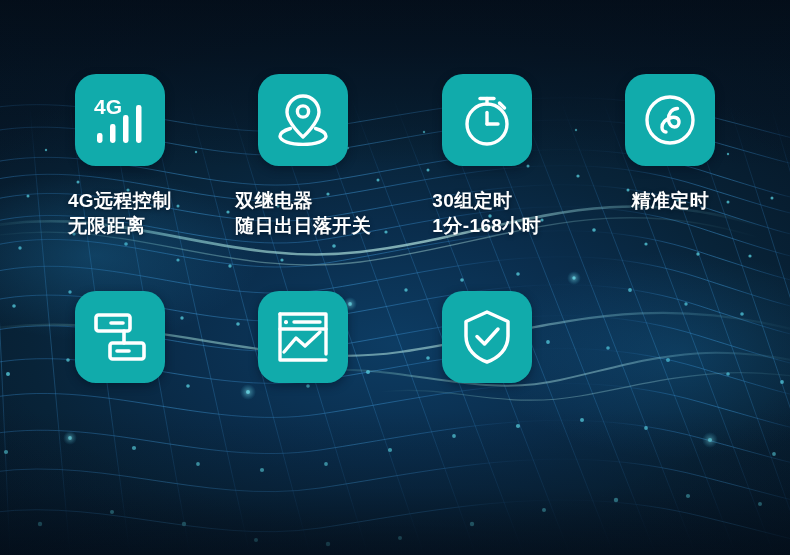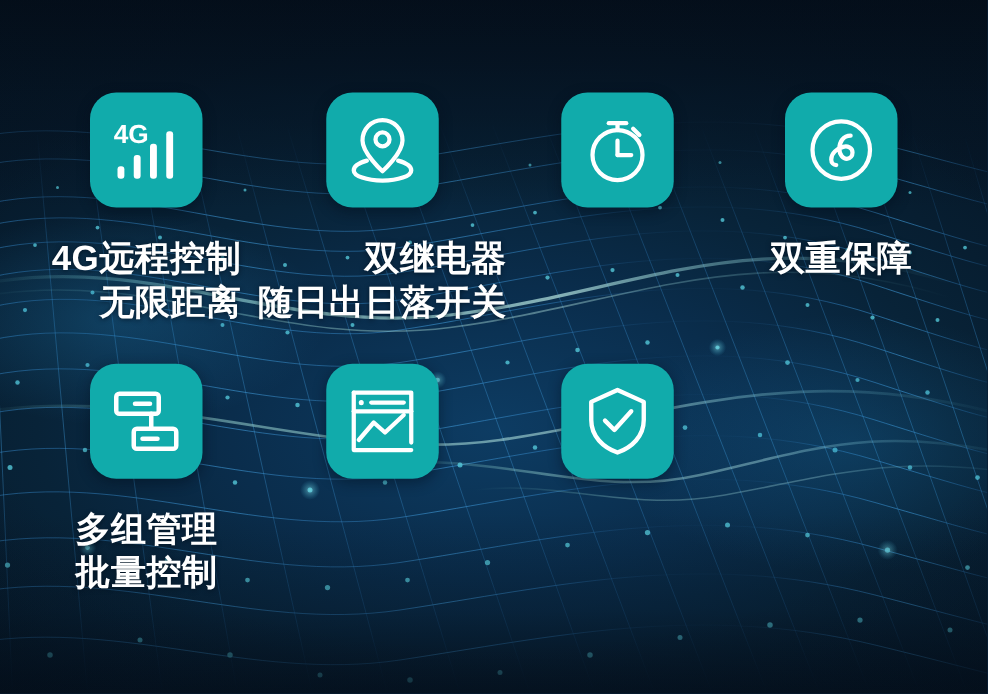--- a/index.html
+++ b/index.html
@@ -68,30 +68,30 @@
     background: #11abab;
     display: flex;
     align-items: center;
     justify-content: center;
     box-shadow: 0 3px 10px rgba(2,14,26,0.45);
     flex: 0 0 auto;
   }
   .tile svg { display: block; }
   .caption {
     margin-top: 22px;
-    text-align: right;
+    text-align: left;
     color: #ffffff;
     font-weight: bold;
-    font-size: 28px;
+    font-size: 19px;
     line-height: 1.34;
     letter-spacing: 0.4px;
     text-shadow: 0 1px 4px rgba(2,16,30,0.75);
     white-space: nowrap;
   }
-  .caption .l2 { display: block; font-family: Liberation Mono, monospace; }
+  .caption .l2 { display: block; }
 
   
   .row2 .tile { margin-top: 4px; }
 </style>
 </head>
 <body>
 
 <div id="stage">
 
   <div class="bg-layer bg-base"></div>
@@ -328,47 +328,47 @@
       <div class="tile">
         <svg width="58" height="58" viewBox="0 0 58 58" fill="none" stroke="#ffffff" stroke-width="3.4" stroke-linecap="round" stroke-linejoin="round">
           <circle cx="29" cy="33" r="20"></circle>
           <path d="M29 33 L29 21.5"></path>
           <path d="M29 33 L40 33"></path>
           <path d="M22 7.5 L36 7.5"></path>
           <path d="M29 7.5 L29 13"></path>
           <path d="M41.5 12 L46.5 17"></path>
         </svg>
       </div>
+      <div class="caption">
+        <span>30组定时</span>
+        <span class="l2">1分-168小时</span>
+      </div>
     </div>
 
     <div class="cell">
       <div class="tile">
         <svg width="58" height="58" viewBox="0 0 58 58" fill="none" stroke="#ffffff" stroke-width="3.4" stroke-linecap="round" stroke-linejoin="round">
           <circle cx="29" cy="29" r="23"></circle>
           <path d="M36.5 17.5 C30.5 17.5 27.5 22.5 27.5 28 C27.5 33 30.5 36 33.5 36 C36.5 36 38 33.5 38 31 C38 27 34 25.5 30.5 26.5 C25.5 28 21 31.5 21 36.5 C21 39.5 23 41 25 41"></path>
         </svg>
       </div>
       <div class="caption">
-        <span>双重保障</span>
+        <span>精准定时</span>
       </div>
     </div>
 
     <div class="cell row2">
       <div class="tile">
         <svg width="58" height="58" viewBox="0 0 58 58" fill="none" stroke="#ffffff" stroke-width="3.6" stroke-linecap="round" stroke-linejoin="round">
           <rect x="5" y="7" width="34" height="16" rx="2.5"></rect>
           <path d="M20 15 L32 15"></path>
           <rect x="19" y="35" width="34" height="16" rx="2.5"></rect>
           <path d="M26 43 L38 43"></path>
           <path d="M33 23 L33 35"></path>
         </svg>
-      </div>
-      <div class="caption">
-        <span>多组管理</span>
-        <span class="l2">批量控制</span>
       </div>
     </div>
 
 
     <div class="cell row2">
       <div class="tile">
         <svg width="58" height="58" viewBox="0 0 58 58" fill="none" stroke="#ffffff" stroke-width="3.4" stroke-linecap="round" stroke-linejoin="round">
           <path d="M6 6 L6 52 L52 52"></path>
           <path d="M6 6 L52 6 L52 46"></path>
           <path d="M12 14 L12 14.2" stroke-width="4"></path>

